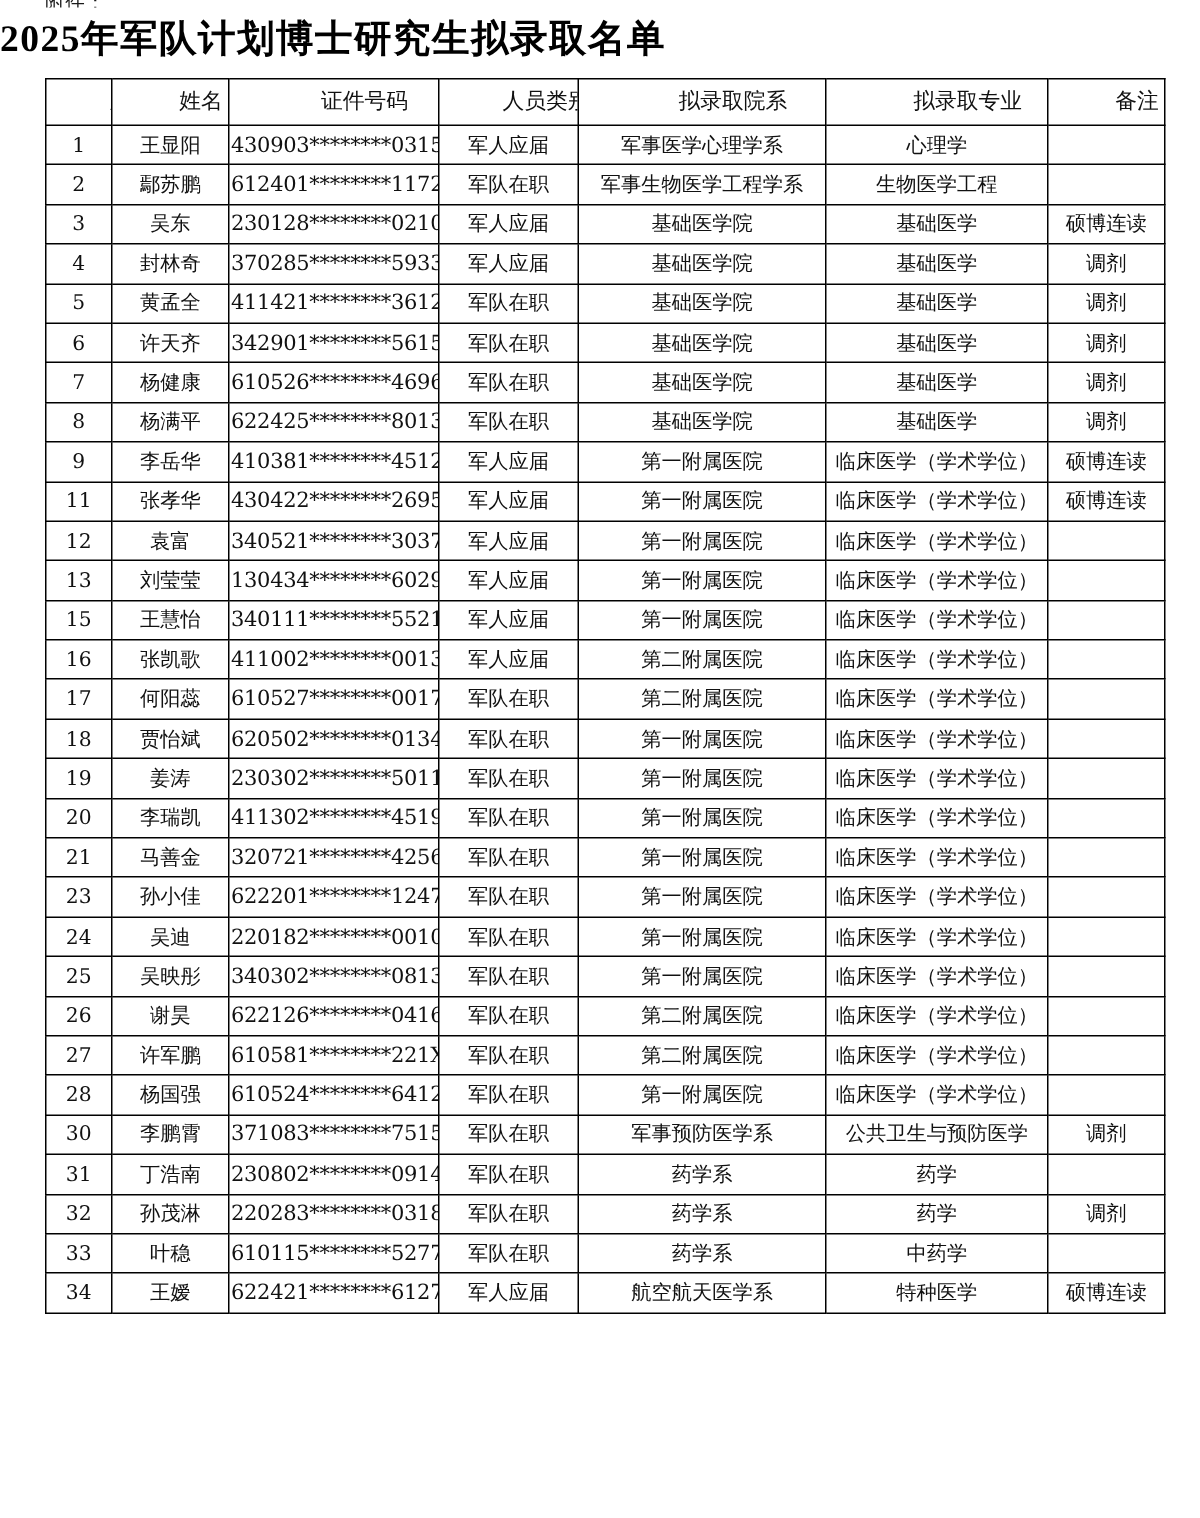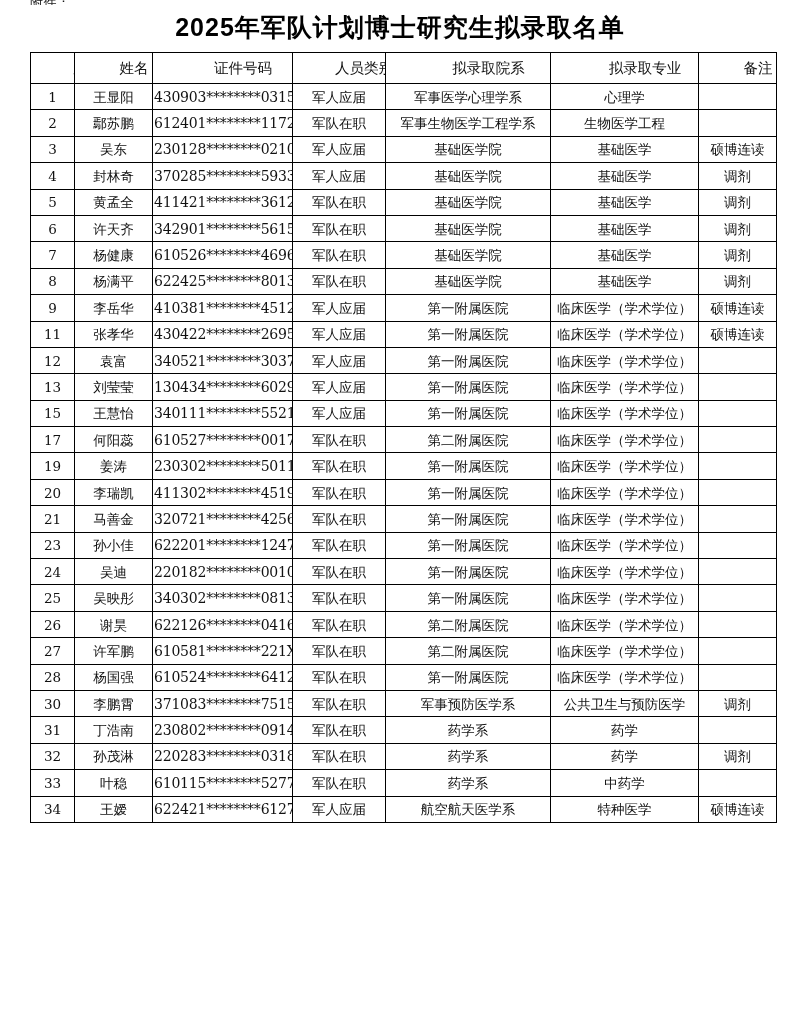--- a/index.html
+++ b/index.html
@@ -32,25 +32,24 @@
     white-space: nowrap;
     overflow: hidden;
     height: 9px;
     line-height: 13px;
   }
   .doc-title {
     position: absolute;
     top: 11px;
     left: 0;
     width: 800px;
-    text-align: center;
     font-size: 25px;
     font-weight: bold;
     letter-spacing: 1px;
-    font-family: Liberation Sans, sans-serif;
+    font-family: Liberation Serif, serif;
     color: #000000;
     line-height: 32px;
   }
   table.roster {
     position: absolute;
     top: 52px;
     left: 30px;
     width: 746px;
     border-collapse: collapse;
     table-layout: fixed;
@@ -235,29 +234,47 @@
         <tr>
           <td class="c-seq">15</td>
           <td class="c-name">王慧怡</td>
           <td class="c-idnum">340111********5521</td>
           <td class="c-type">军人应届</td>
           <td class="c-dept">第一附属医院</td>
           <td class="c-major">临床医学（学术学位）</td>
           <td class="c-note"></td>
         </tr>
         <tr>
+          <td class="c-seq">16</td>
+          <td class="c-name">张凯歌</td>
+          <td class="c-idnum">411002********0013</td>
+          <td class="c-type">军人应届</td>
+          <td class="c-dept">第二附属医院</td>
+          <td class="c-major">临床医学（学术学位）</td>
+          <td class="c-note"></td>
+        </tr>
+        <tr>
           <td class="c-seq">17</td>
           <td class="c-name">何阳蕊</td>
           <td class="c-idnum">610527********0017</td>
           <td class="c-type">军队在职</td>
           <td class="c-dept">第二附属医院</td>
           <td class="c-major">临床医学（学术学位）</td>
           <td class="c-note"></td>
         </tr>
         <tr>
+          <td class="c-seq">18</td>
+          <td class="c-name">贾怡斌</td>
+          <td class="c-idnum">620502********0134</td>
+          <td class="c-type">军队在职</td>
+          <td class="c-dept">第一附属医院</td>
+          <td class="c-major">临床医学（学术学位）</td>
+          <td class="c-note"></td>
+        </tr>
+        <tr>
           <td class="c-seq">19</td>
           <td class="c-name">姜涛</td>
           <td class="c-idnum">230302********5011</td>
           <td class="c-type">军队在职</td>
           <td class="c-dept">第一附属医院</td>
           <td class="c-major">临床医学（学术学位）</td>
           <td class="c-note"></td>
         </tr>
         <tr>
           <td class="c-seq">20</td>

